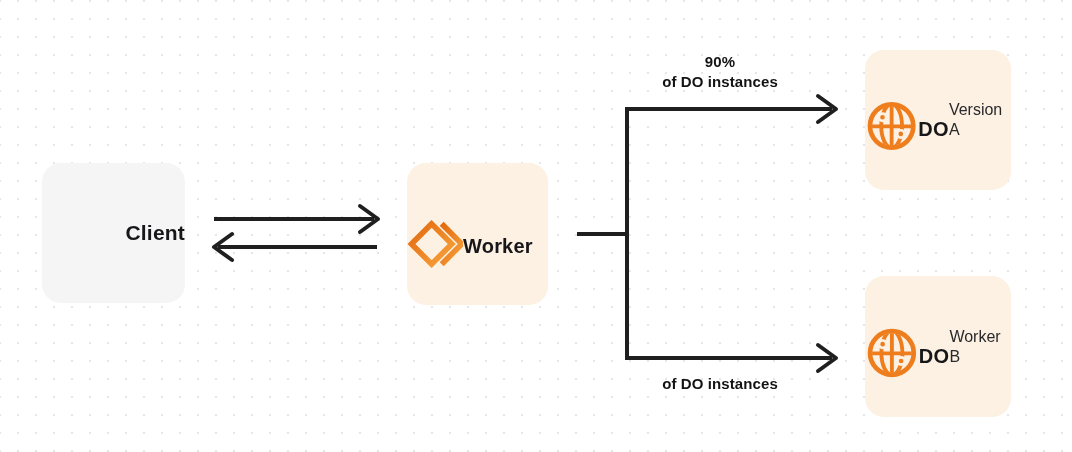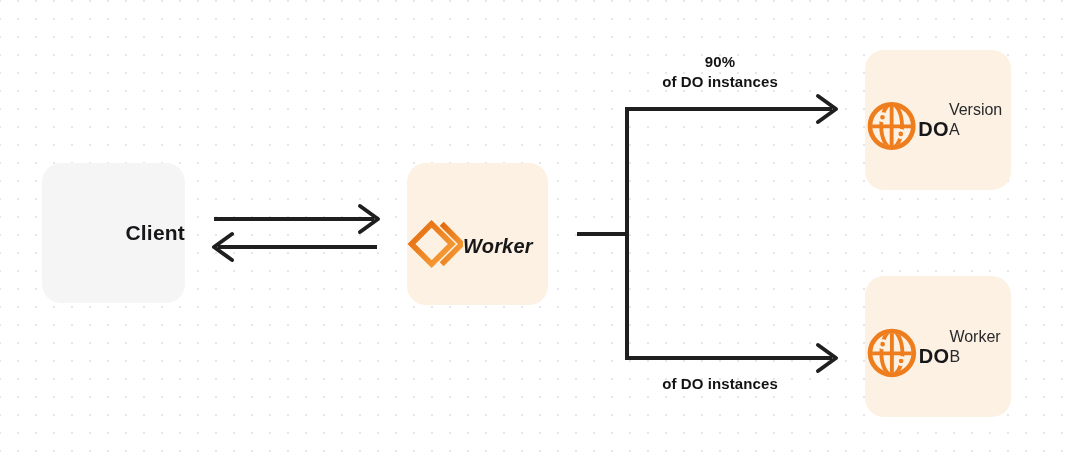--- a/index.html
+++ b/index.html
@@ -35,21 +35,21 @@
   .client-label {
     font-size: 21px; font-weight: 700; color: #17171a; letter-spacing: 0.2px;
   }
 
   .worker-box {
     left: 407px; top: 163px; width: 141px; height: 142px;
   }
   .worker-icon { margin-top: 20px; width: 56px; height: 56px; }
   .worker-label {
     margin-top: 25px;
-    font-size: 20px; font-weight: 700; color: #17171a; letter-spacing: 0.2px; font-style: italic;
+    font-size: 20px; font-weight: 700; color: #17171a; letter-spacing: 0.2px;
   }
 
   .do-box-a { left: 865px; top: 50px;  width: 146px; height: 140px; }
   .do-box-b { left: 865px; top: 276px; width: 146px; height: 141px; }
   .globe-icon { margin-top: 12px; width: 58px; height: 58px; }
   .do-title {
     margin-top: 18px; line-height: 24px;
     font-size: 20px; font-weight: 700; color: #17171a; letter-spacing: 0.3px;
   }
   .do-subtitle {

